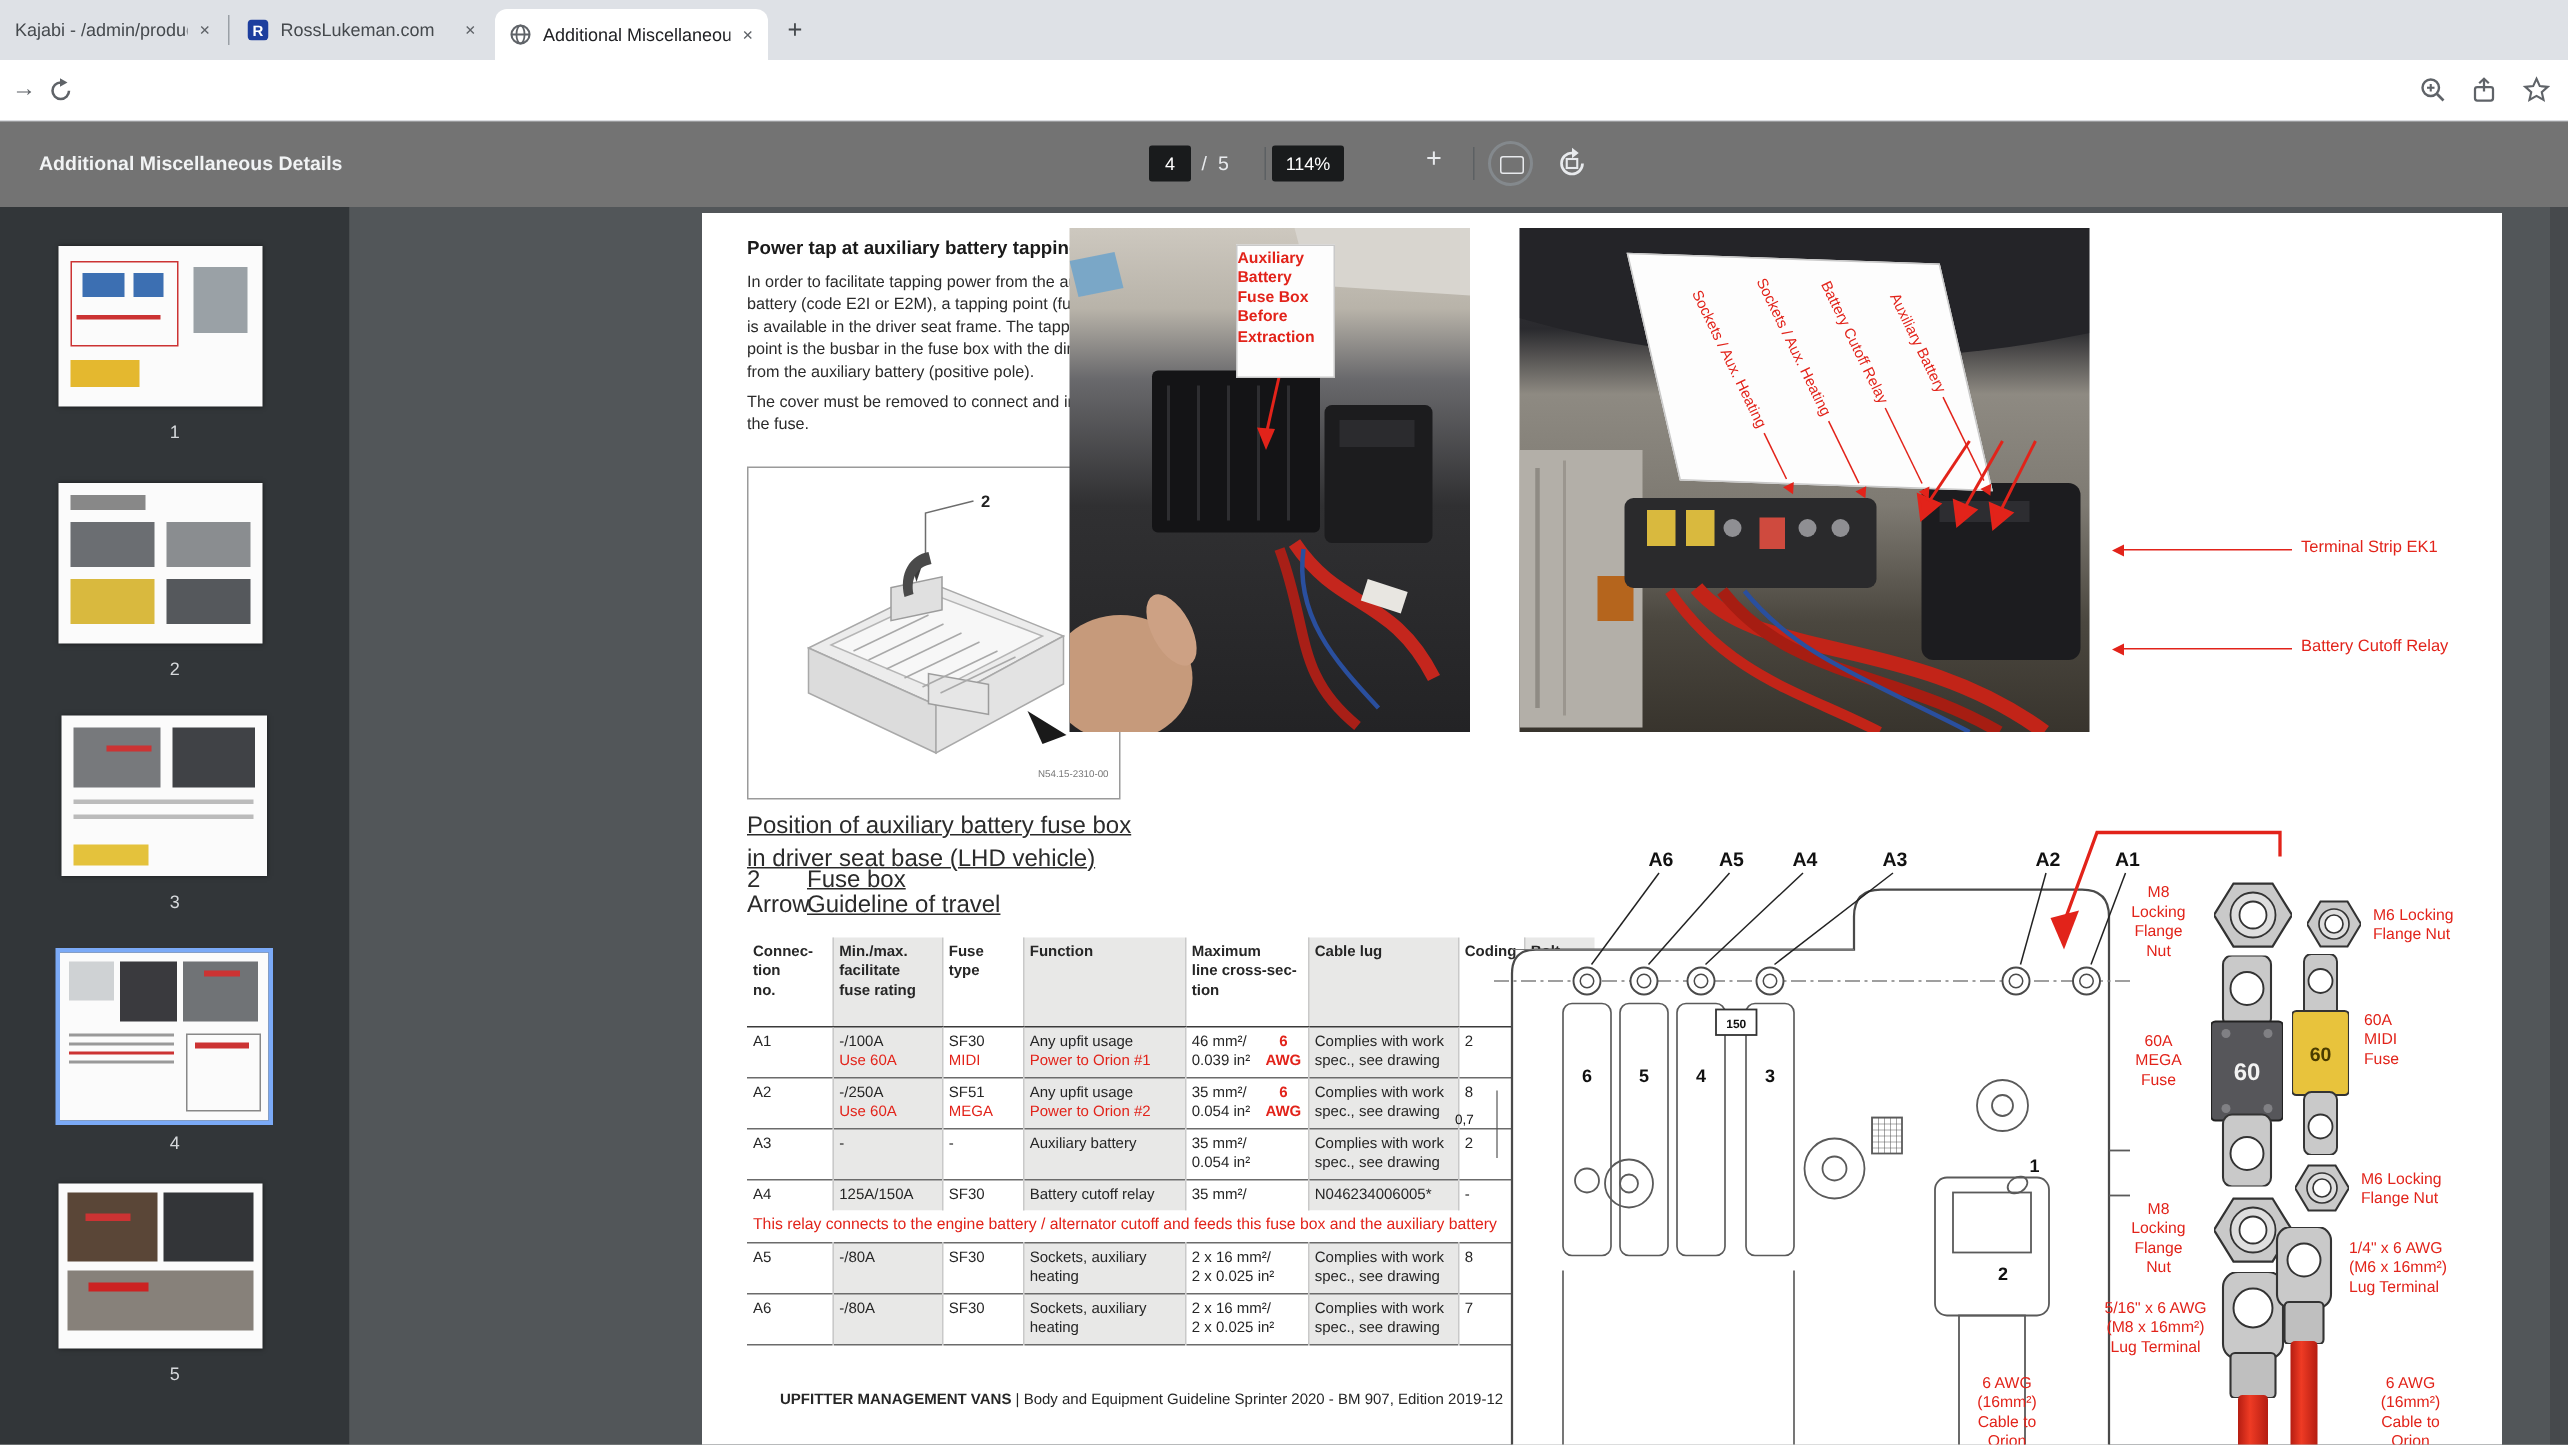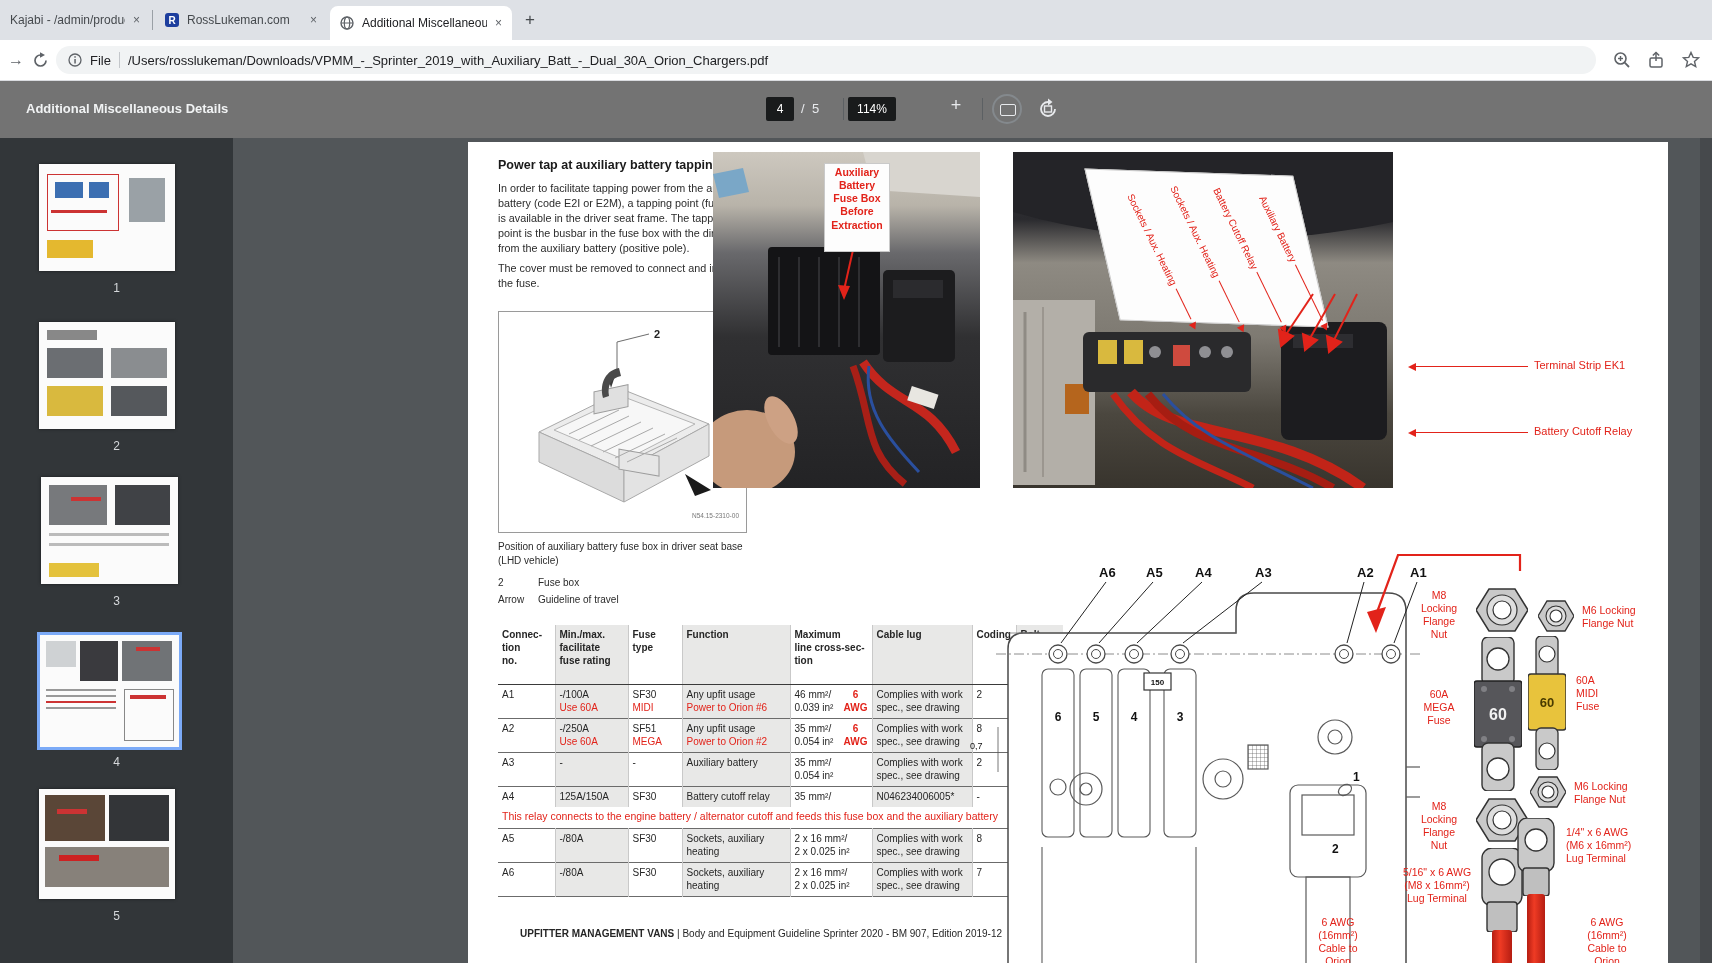--- a/index.html
+++ b/index.html
@@ -40,23 +40,23 @@
   .thumb{position:absolute;background:#fbfbfb;box-shadow:0 0 3px rgba(0,0,0,.5);overflow:hidden;}
   .thumb.sel{outline:3px solid #7baaf7;}
   .pnum{position:absolute;width:233px;text-align:center;color:#d5d8db;font-size:12px;}
   .m{position:absolute;}
   #docarea{position:absolute;left:233px;top:0;width:1479px;height:825px;background:#525659;}
   #scrollstrip{position:absolute;right:0;top:0;width:12px;height:825px;background:#46494c;}
   #page{position:absolute;left:235px;top:4px;width:1200px;height:830px;background:#fff;color:#262626;}
   
   .h1{font-size:12.5px;font-weight:bold;color:#1a1a1a;}
   .body{font-size:10.8px;line-height:1.38;color:#2b2b2b;}
-  .cap{font-size:10px;line-height:1.35;color:#2b2b2b;}
+  .cap{font-size:16px;line-height:1.35;color:#2b2b2b;text-decoration:underline;}
   .red{color:#e2231a;}
-  .redlbl{font-size:10.5px;line-height:1.25;color:#e2231a;text-align:center;}
+  .redlbl{font-size:10.5px;line-height:1.25;color:#e2231a;text-align:left;}
   .redlbl-l{font-size:10.5px;line-height:1.25;color:#e2231a;text-align:left;}
   
   table.spec{border-collapse:collapse;table-layout:fixed;width:565px;font-size:10px;}
   table.spec th,table.spec td{border-left:1px solid #c9c9c9;padding:3px 4px 4px 4px;vertical-align:top;
     text-align:left;line-height:1.3;}
   table.spec th:first-child,table.spec td:first-child{border-left:none;margin-top:17px;}
   table.spec thead th{border-bottom:1px solid #3a3a3a;font-weight:bold;height:52px;}
   table.spec tbody tr{border-top:1px solid #6b6b6b;}
   table.spec tbody tr.noterow{border-top:none;}
   table.spec{border-bottom:1px solid #6b6b6b;}
@@ -112,30 +112,20 @@
   </div>
   <div id="newtab">+</div>
 </div>
 
 <div id="urlbar">
   <span class="navicon" style="left:8px;">→</span>
   <svg class="abs" style="left:32px;top:12px;" width="17" height="17" viewBox="0 0 17 17">
     <path d="M14,8.5 A5.5,5.5 0 1 1 8.5,3" fill="none" stroke="#5f6368" stroke-width="1.7"></path>
     <polygon points="8,0.2 13,3 8,5.8" fill="#5f6368"></polygon>
   </svg>
-  <div id="urlfield">
-    <svg width="14" height="14" viewBox="0 0 14 14">
-      <circle cx="7" cy="7" r="6" fill="none" stroke="#5f6368" stroke-width="1.3"></circle>
-      <rect x="6.3" y="6" width="1.5" height="4.5" fill="#5f6368"></rect>
-      <rect x="6.3" y="3.2" width="1.5" height="1.5" fill="#5f6368"></rect>
-    </svg>
-    <span>File</span>
-    <span class="sep"></span>
-    <span>/Users/rosslukeman/Downloads/VPMM_-_Sprinter_2019_with_Auxiliary_Batt_-_Dual_30A_Orion_Chargers.pdf</span>
-  </div>
   <svg class="ubtn" style="left:1612px;" viewBox="0 0 20 20">
     <circle cx="8.5" cy="8.5" r="5.5" fill="none" stroke="#5f6368" stroke-width="1.6"></circle>
     <line x1="12.7" y1="12.7" x2="17" y2="17" stroke="#5f6368" stroke-width="1.8"></line>
     <line x1="6" y1="8.5" x2="11" y2="8.5" stroke="#5f6368" stroke-width="1.4"></line>
     <line x1="8.5" y1="6" x2="8.5" y2="11" stroke="#5f6368" stroke-width="1.4"></line>
   </svg>
   <svg class="ubtn" style="left:1646px;" viewBox="0 0 20 20">
     <rect x="4" y="8" width="12" height="9" rx="1.5" fill="none" stroke="#5f6368" stroke-width="1.5"></rect>
     <line x1="10" y1="2.5" x2="10" y2="11" stroke="#5f6368" stroke-width="1.5"></line>
     <polyline points="6.8,5.5 10,2.5 13.2,5.5" fill="none" stroke="#5f6368" stroke-width="1.5"></polyline>
@@ -398,21 +388,21 @@
               </td>
               <td>
                 <div>
                   <div>SF30</div>
                   <div class="red">MIDI</div>
                 </div>
               </td>
               <td class="shade">
                 <div>
                   <div>Any upfit usage</div>
-                  <div class="red">Power to Orion #6</div>
+                  <div class="red">Power to Orion #1</div>
                 </div>
               </td>
               <td>
                 <div class="crosswrap">
                   <div>
                     <div>46 mm²/</div>
                     <div>0.039 in²</div>
                   </div>
                   <div class="red awg">
                     <div>6</div>

